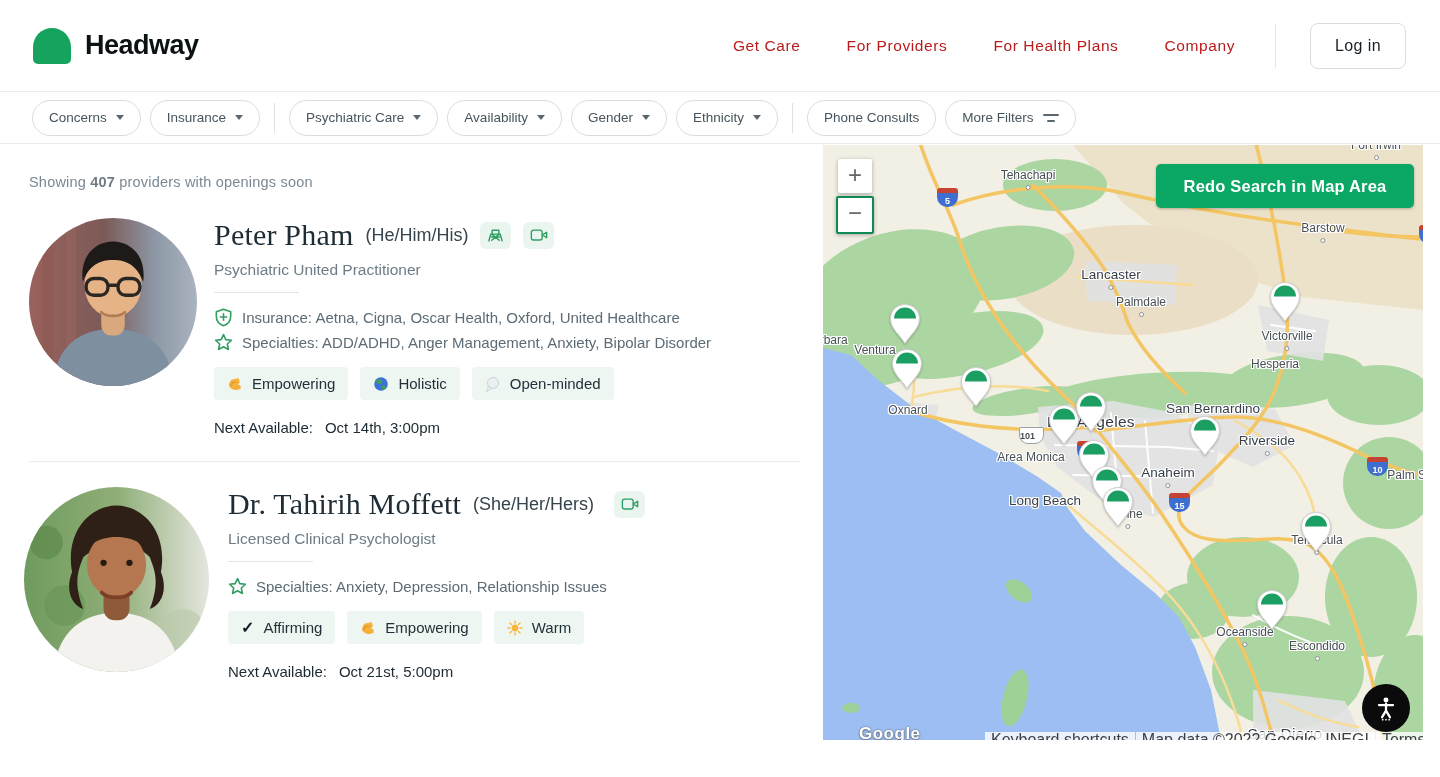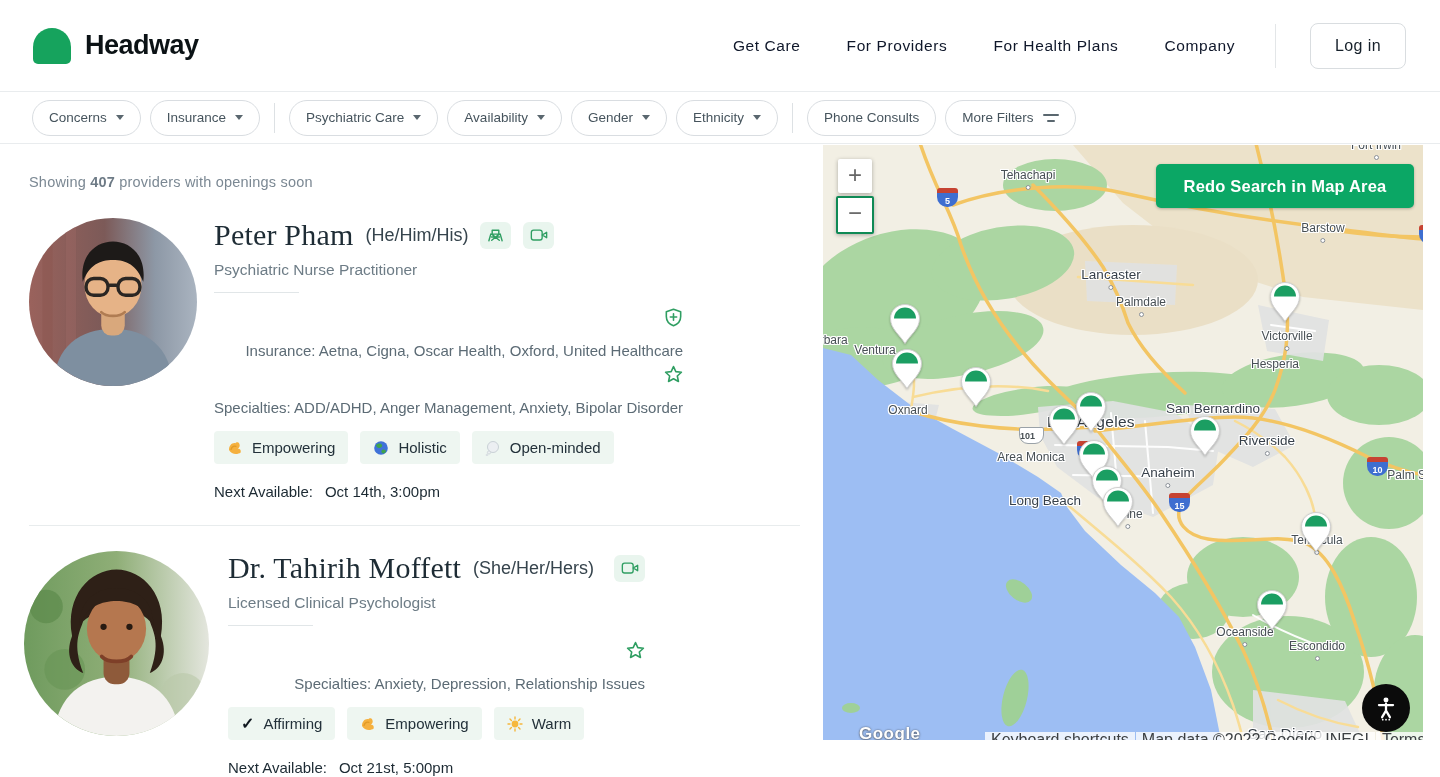--- a/index.html
+++ b/index.html
@@ -6,21 +6,21 @@
   html,body { width:1440px; height:777px; background:#fff; overflow:hidden;
     font-family:"Liberation Sans", sans-serif; }
 
   
   .header { position:absolute; left:0; top:0; width:1440px; height:92px;
     display:flex; align-items:center; padding:0 34px 0 33px; border-bottom:1px solid #e9ecee; background:#fff; }
   .logo { display:flex; align-items:center; gap:14px; }
   .logo-blob { width:38px; height:36px; background:#16a35d; border-radius:19px 19px 5px 5px; }
   .logo-text { font-size:27px; font-weight:700; color:#0b1215; letter-spacing:-0.5px; }
   .nav { margin-left:auto; display:flex; align-items:center; gap:46px; }
-  .nav-link { font-size:15.5px; color:#0f172a; letter-spacing:.6px; cursor:pointer; white-space:nowrap; }
+  .nav-link { font-size:15.5px; color:#b91c1c; letter-spacing:.6px; cursor:pointer; white-space:nowrap; }
   .nav-divider { width:1px; height:44px; background:#e3e6e8; margin:0 -12px 0 -6px; }
   .login-btn { border:1px solid #d9dde0; border-radius:8px; background:#fff; padding:13px 24px;
     font-size:16px; color:#16202a; letter-spacing:.4px; cursor:pointer; }
 
   
   .filterbar { position:absolute; left:0; top:92px; width:1440px; height:52px;
     display:flex; align-items:center; gap:9px; padding:0 32px; border-bottom:1px solid #e9ecee; background:#fff; }
   .pill { display:flex; align-items:center; gap:9px; height:36px; padding:0 16px;
     border:1px solid #d9dde1; border-radius:18px; background:#fff; font-size:13.5px; color:#46545d; cursor:pointer; white-space:nowrap; }
   .caret { width:0; height:0; border-left:4.5px solid transparent; border-right:4.5px solid transparent;
@@ -40,21 +40,21 @@
   .avatar { border-radius:50%; overflow:hidden; flex:0 0 auto; }
   .avatar svg { display:block; }
   .card-body { padding-left:17px; padding-top:0; }
 
   .name-row { display:flex; align-items:center; gap:12px; }
   .p-name { font-family:"Liberation Serif", serif; font-size:30px; color:#1e2c35; letter-spacing:.2px; }
   .p-pronouns { font-size:18px; color:#36444d; }
   .chip { width:31px; height:27px; background:#e9f5ee; border-radius:6px; display:flex; align-items:center; justify-content:center; }
   .p-title { font-size:15.5px; color:#6d7c86; margin-top:9px; }
   .mini-divider { width:85px; border-top:1px solid #e1e6e8; margin:13px 0 15px; }
-  .detail-row { display:flex; align-items:flex-end; gap:15px; font-size:15px; color:#5c6b75; margin-top:6px;flex-direction:column; }
+  .detail-row { display:flex; align-items:center; gap:9px; font-size:15px; color:#5c6b75; margin-top:6px; }
   .tags-row { display:flex; gap:12px; margin-top:15px; }
   .tag { display:flex; align-items:center; gap:9px; background:#eef6f1; border-radius:4px;
     padding:8px 13px; font-size:15px; color:#23313a; }
   .tag .check-glyph { font-size:16px; font-weight:700; color:#101820; line-height:1; }
   .next-row { display:flex; gap:12px; margin-top:19px; font-size:15px; color:#1c2a33; }
   .card-sep { border-top:1px solid #e8eced; margin:25px 0 25px 0; width:771px; }
 
   
   .map { position:absolute; left:823px; top:145px; width:600px; height:595px; overflow:hidden; background:#f2efe5; }
   .map svg.base { position:absolute; left:0; top:0; }
@@ -193,21 +193,21 @@
             <path d="M4.5 7.5 h9 M4 7.5 l-2 7 M14 7.5 l2 7 M4.8 10.5 h8.4 M5 7.5 l8 6.5 M13 7.5 l-8 6.5 M5.5 7.5 v-4 h7 v4"></path>
           </svg>
         </span>
         <span class="chip">
           <svg width="18" height="14" viewBox="0 0 20 15" class="green-stroke">
             <rect x="1.5" y="2" width="12" height="11" rx="2.5"></rect>
               <path d="M13.5 7.5 L18.5 4.5 V10.5 Z"></path>
           </svg>
         </span>
       </div>
-      <div class="p-title">Psychiatric Nurse Practitioner</div>
+      <div class="p-title">Psychiatric United Practitioner</div>
       <div class="mini-divider"></div>
       <div class="detail-row">
         <svg width="19" height="19" viewBox="0 0 18 18" class="green-stroke">
           <path d="M9 1.2 L15.8 3.6 V8 C15.8 12.4 13 15.3 9 16.8 C5 15.3 2.2 12.4 2.2 8 V3.6 Z"></path>
           <path d="M9 5.5 v6 M6 8.5 h6"></path>
         </svg>
         <span><span>Insurance:</span> <span>Aetna, Cigna, Oscar Health, Oxford, United Healthcare</span></span>
       </div>
       <div class="detail-row">
         <svg width="19" height="19" viewBox="0 0 18 18" class="green-stroke">

